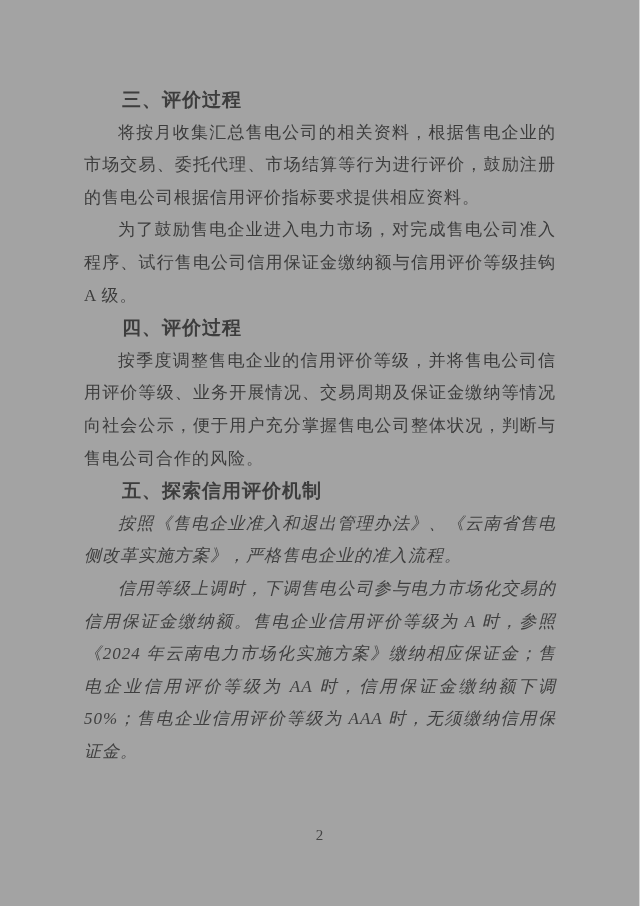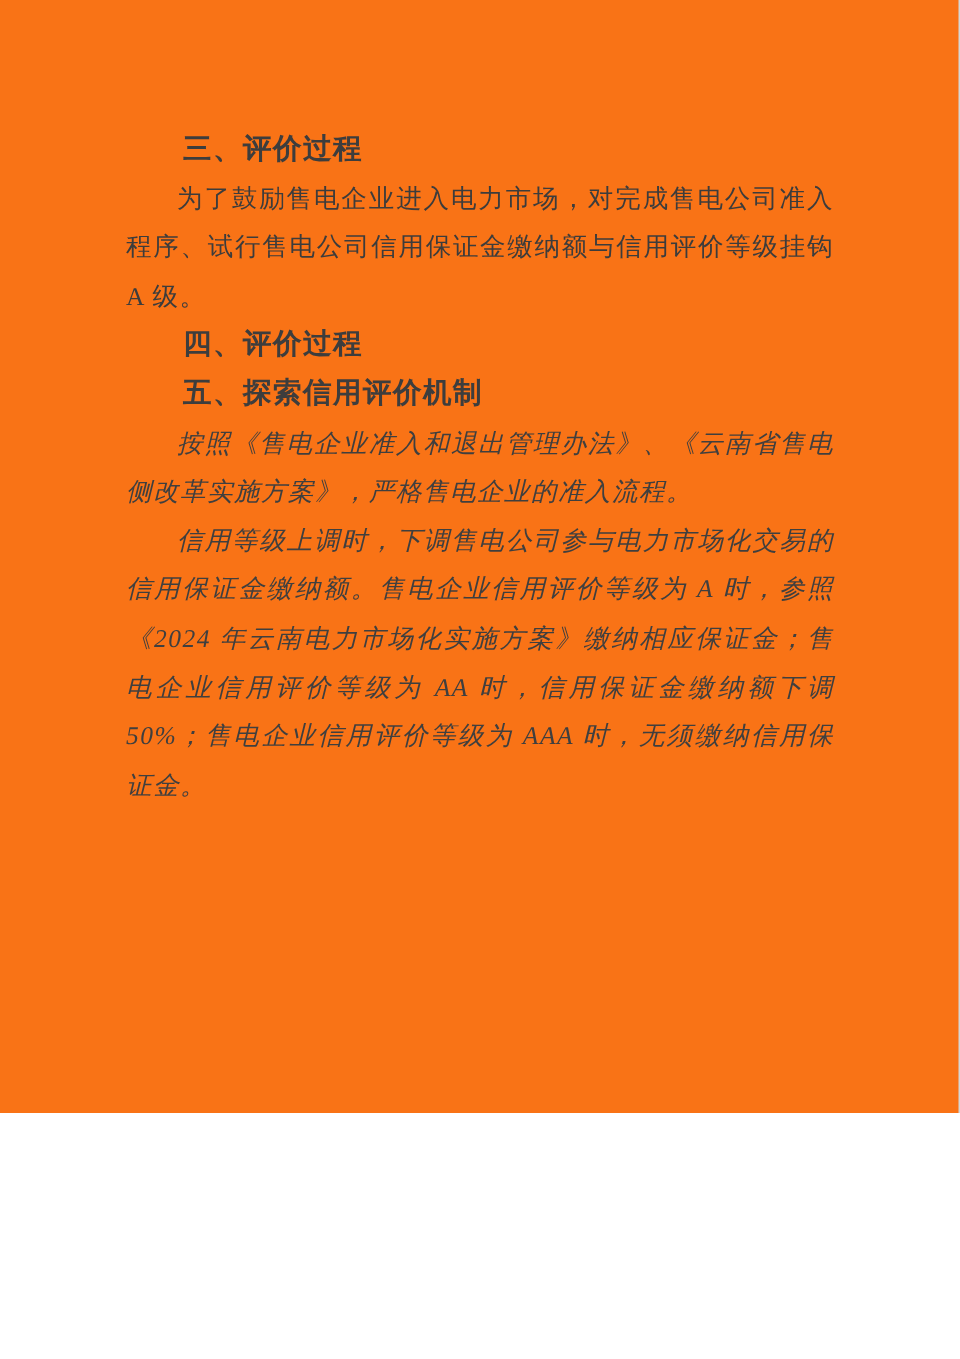--- a/index.html
+++ b/index.html
@@ -3,22 +3,22 @@
 <meta charset="utf-8">
 <style>
   html, body {
     margin: 0;
     padding: 0;
     background: #ffffff;
   }
   .page {
     position: relative;
     width: 640px;
-    height: 742px;
-    background: #f97316;
+    height: 906px;
+    background: #a3a3a3;
     overflow: hidden;
     border-right: 1px solid #d6d6d6;
     box-sizing: border-box;
   }
   .doc-body {
     position: absolute;
     left: 84px;
     top: 84px;
     width: 472px;
   }
@@ -70,20 +70,22 @@
     font-size: 15px;
     color: #454545;
   }
 </style>
 </head>
 <body>
 
 <main class="page">
   <div class="doc-body" id="doc-content">
       <div class="block heading">三、评价过程</div>
+      <div class="block para">将按月收集汇总售电公司的相关资料，根据售电企业的市场交易、委托代理、市场结算等行为进行评价，鼓励注册的售电公司根据信用评价指标要求提供相应资料。</div>
       <div class="block para">为了鼓励售电企业进入电力市场，对完成售电公司准入程序、试行售电公司信用保证金缴纳额与信用评价等级挂钩 A 级。</div>
       <div class="block heading">四、评价过程</div>
+      <div class="block para">按季度调整售电企业的信用评价等级，并将售电公司信用评价等级、业务开展情况、交易周期及保证金缴纳等情况向社会公示，便于用户充分掌握售电公司整体状况，判断与售电公司合作的风险。</div>
       <div class="block heading">五、探索信用评价机制</div>
       <div class="block para kai">按照《售电企业准入和退出管理办法》、《云南省售电侧改革实施方案》，严格售电企业的准入流程。</div>
       <div class="block para kai">信用等级上调时，下调售电公司参与电力市场化交易的信用保证金缴纳额。售电企业信用评价等级为 A 时，参照《2024 年云南电力市场化实施方案》缴纳相应保证金；售电企业信用评价等级为 AA 时，信用保证金缴纳额下调 50%；售电企业信用评价等级为 AAA 时，无须缴纳信用保证金。</div>
     </div>
   <div class="page-number">2</div>
 </main>
 
 </body></html>

